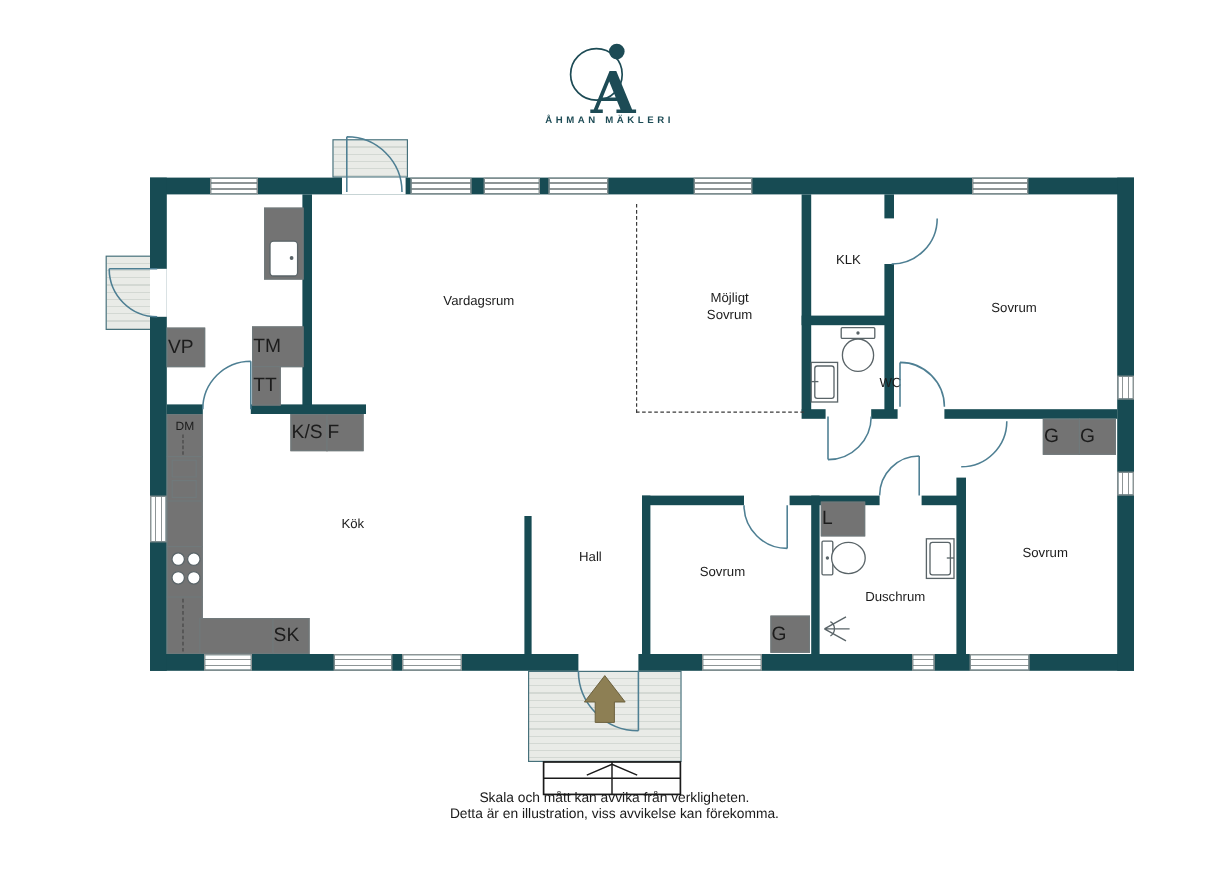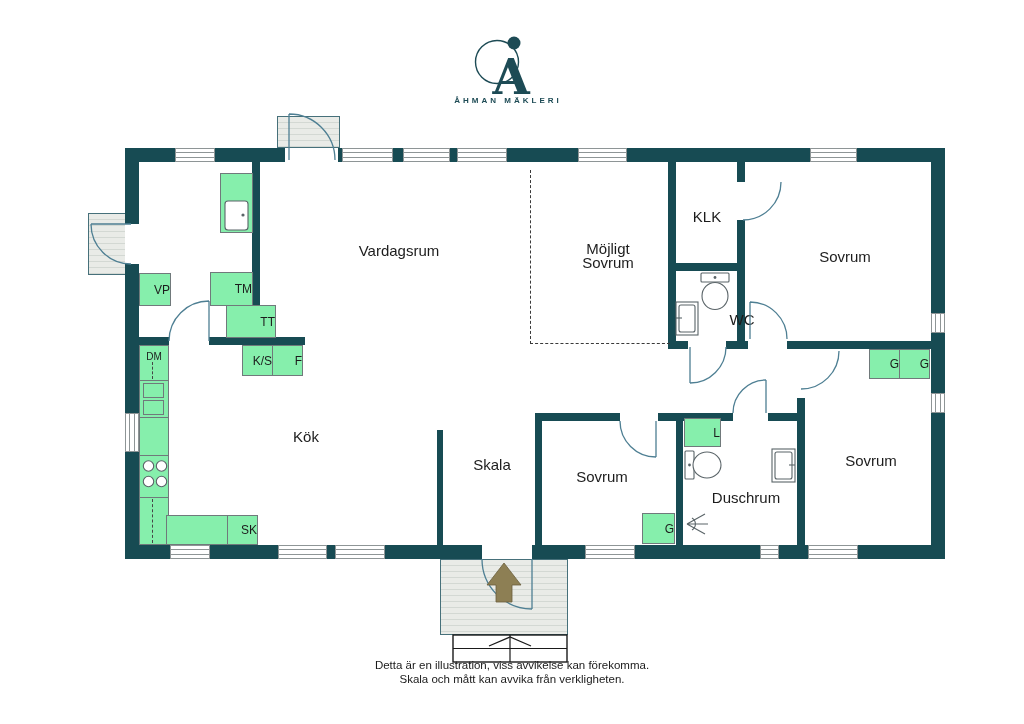--- a/index.html
+++ b/index.html
@@ -4,23 +4,23 @@
 <style>
   html,body{margin:0;padding:0;background:#fff;font-family:"Liberation Sans",sans-serif}
   .plan{position:relative;width:1024px;height:724px;background:#fff;overflow:hidden}
   .wall{position:absolute;background:var(--wall,#174b53)}
   .gap{position:absolute;background:#fff}
   .win{position:absolute;border:1px solid #8e9596;box-sizing:border-box}
   .win-h{background:linear-gradient(to bottom,#fff 0 3px,#8e9596 3px 4px,#fff 4px 8px,#8e9596 8px 9px,#fff 9px 12px)}
   .win-v{background:linear-gradient(to right,#fff 0 3px,#8e9596 3px 4px,#fff 4px 8px,#8e9596 8px 9px,#fff 9px 12px)}
   .porch{position:absolute;box-sizing:border-box;border:1px solid #46707a;
          background:repeating-linear-gradient(to bottom,var(--porch-fill,#e9ebe7) 0 5px,var(--porch-stripe,#d3d8d3) 5px 6px)}
-  .box{position:absolute;background:#86efac;border:1px solid #70797b;box-sizing:border-box;
-       display:flex;align-items:center;justify-content:flex-end;font-size:12px;color:var(--text,#1c1c1c)}
-  .rlabel{position:absolute;transform:translate(-50%,-50%);font-size:15px;color:var(--text,#1c1c1c);
+  .box{position:absolute;background:#737373;border:1px solid #70797b;box-sizing:border-box;
+       display:flex;align-items:center;justify-content:flex-start;font-size:16px;color:var(--text,#1c1c1c)}
+  .rlabel{position:absolute;transform:translate(-50%,-50%);font-size:11px;color:var(--text,#1c1c1c);
           text-align:right;line-height:1.3;white-space:nowrap}
   .slabel{position:absolute;transform:translate(-50%,-50%);font-size:10px;color:var(--text,#1c1c1c);white-space:nowrap}
   .divline{position:absolute;background:#70797b}
   .vdash{position:absolute;width:0;border-left:1.5px dashed #454545}
   .dashed-zone{position:absolute;border-left:1.6px dashed #3a3a3a;border-bottom:1.6px dashed #3a3a3a}
   .overlay{position:absolute;left:0;top:0;pointer-events:none}
   .door-arc{fill:none;stroke:var(--door-arc,#4e7f93);stroke-width:1.3}
   .fx{fill:#fff;stroke:var(--fixture-line,#5a6468);stroke-width:1.1}
   .fx-line{fill:none;stroke:var(--fixture-line,#5a6468);stroke-width:1.1}
   .fx-dot{fill:var(--fixture-line,#5a6468);stroke:none}
@@ -91,21 +91,21 @@
   <div class="win win-v" style="left:931px;top:393px;width:14px;height:20px"></div>
 
   <div class="dashed-zone" style="left:530px;top:170px;width:139px;height:173px"></div>
 
   <div class="box" style="left:139px;top:273px;width:32px;height:33px">
       <span>VP</span>
     </div>
   <div class="box" style="left:210px;top:272px;width:43px;height:34px">
       <span>TM</span>
     </div>
-  <div class="box" style="left:226px;top:305px;width:50px;height:33px">
+  <div class="box" style="left:210px;top:305px;width:24px;height:33px">
       <span>TT</span>
     </div>
   <div class="box" style="left:220px;top:173px;width:33px;height:60px"></div>
   <div class="box" style="left:242px;top:345px;width:31px;height:31px">
       <span>K/S</span>
     </div>
   <div class="box" style="left:272px;top:345px;width:31px;height:31px">
       <span>F</span>
     </div>
   <div class="box" style="left:139px;top:345px;width:30px;height:200px"></div>
@@ -138,22 +138,22 @@
 
   <div class="rlabel" style="left:399px;top:251px">Vardagsrum</div>
   <div class="rlabel" style="left:608px;top:249px">Möjligt</div>
   <div class="rlabel" style="left:608px;top:263px">Sovrum</div>
   <div class="rlabel" style="left:707px;top:217px">KLK</div>
   <div class="rlabel" style="left:742px;top:320px">WC</div>
   <div class="rlabel" style="left:845px;top:257px">Sovrum</div>
   <div class="rlabel" style="left:602px;top:477px">Sovrum</div>
   <div class="rlabel" style="left:871px;top:461px">Sovrum</div>
   <div class="rlabel" style="left:746px;top:498px">Duschrum</div>
-  <div class="rlabel" style="left:492px;top:465px">Skala</div>
-  <div class="rlabel" style="left:306px;top:437px">Kök</div>
+  <div class="rlabel" style="left:492px;top:465px">Hall</div>
+  <div class="rlabel" style="left:294px;top:437px">Kök</div>
 
   <svg class="overlay" width="1024" height="724" viewBox="0 0 1024 724">
 
     <g>
       <circle class="brand-stroke" cx="497" cy="62" r="21.5"></circle>
       <circle class="brand-fill" cx="514" cy="43" r="6.5"></circle>
       <text class="logo-letter" x="511" y="94" text-anchor="middle">A</text>
     </g>
 
     <g>
@@ -210,17 +210,17 @@
       <rect class="stair" x="453" y="635" width="114" height="27"></rect>
       <path class="stair-line" d="M453,648.5 L567,648.5 M510,635 L510,662"></path>
       <path class="stair-line" d="M489,646 L510,637 L531,646"></path>
     </g>
     <path class="arrow" d="M504,563 L521,585 L512,585 L512,602 L496,602 L496,585 L487,585 Z"></path>
   </svg>
 
   <div class="brand-name" style="left:508px;top:100px">ÅHMAN MÄKLERI</div>
 
   <div class="disclaimer">
+    <p>Skala och mått kan avvika från verkligheten.</p>
     <p>Detta är en illustration, viss avvikelse kan förekomma.</p>
-    <p>Skala och mått kan avvika från verkligheten.</p>
   </div>
 
 </div>
 
 </body></html>

